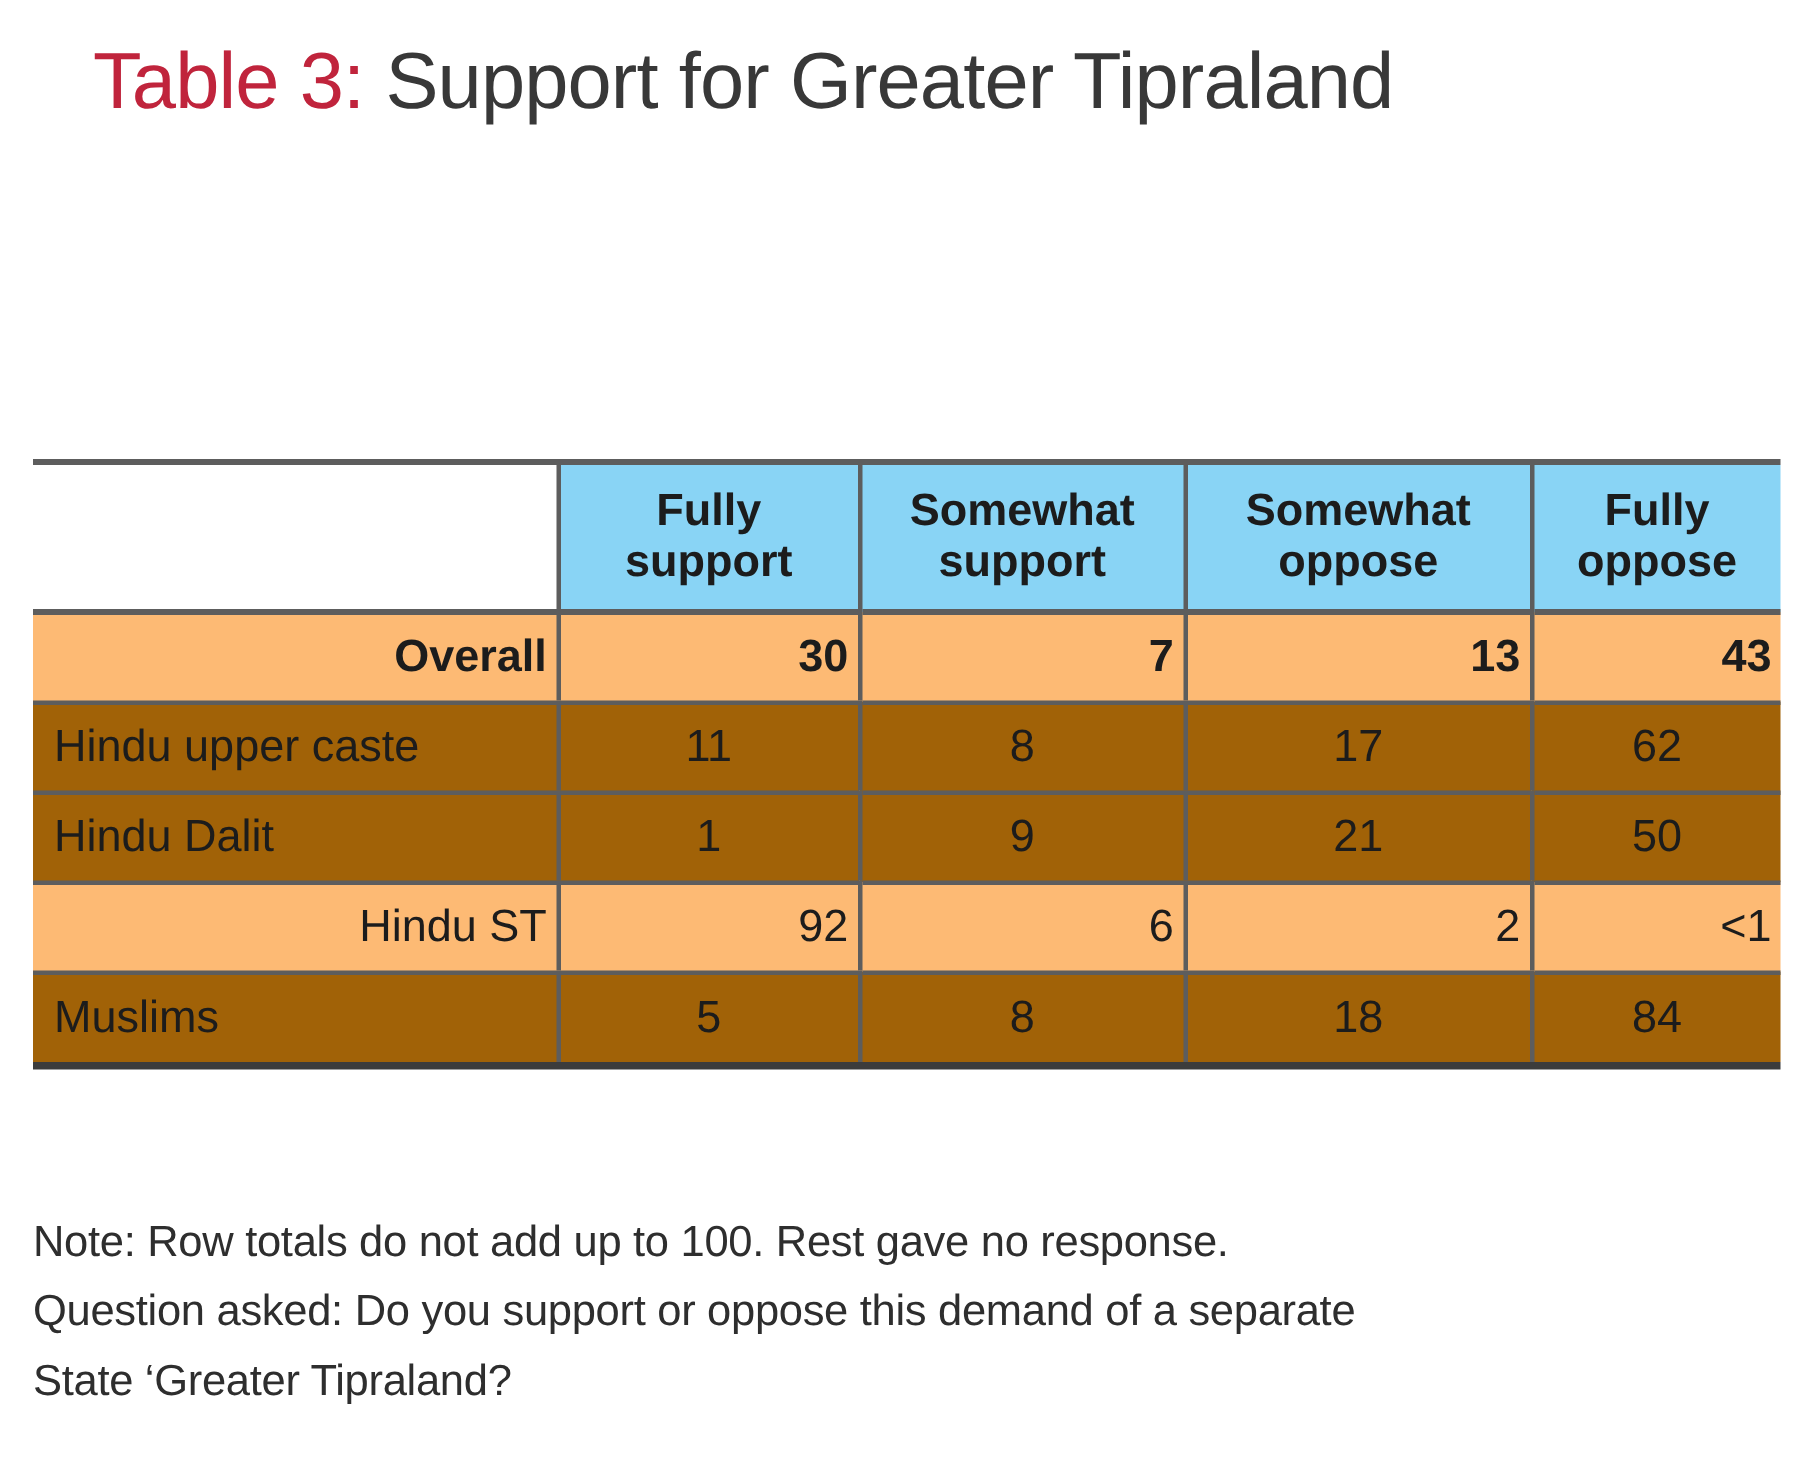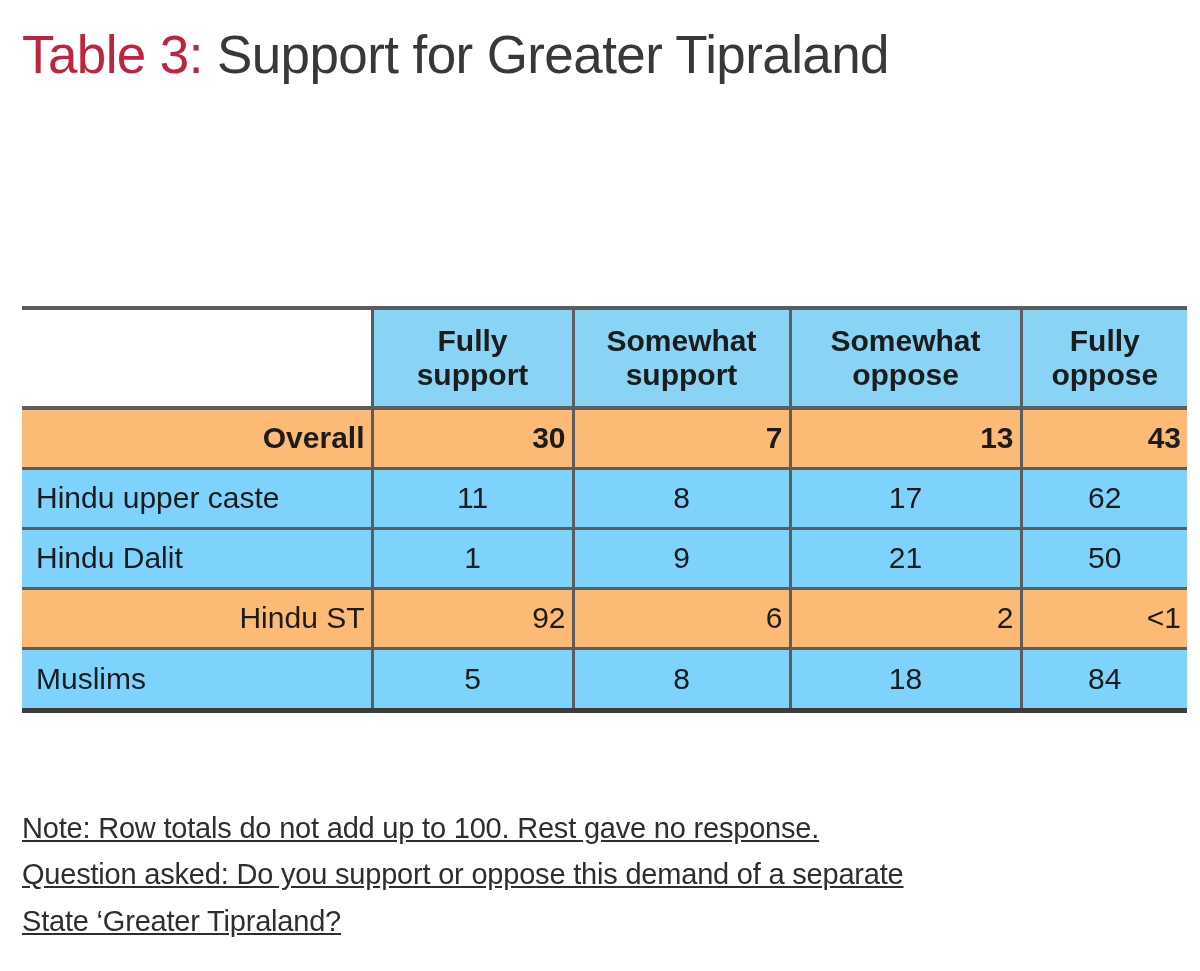--- a/index.html
+++ b/index.html
@@ -23,20 +23,21 @@
     width: 1160px;
     font-size: 53px;
     line-height: 1.40;
     font-weight: 300;
     letter-spacing: -0.6px;
     color: #383838;
     font-stretch: condensed;
   }
   .title-label {
     color: #c0243c;
+    margin-left: 40px;
   }
   .title-rest { color: #383838; }
 
   
   .tbl-wrap {
     position: absolute;
     left: 22px;
     top: 306px;
     width: 1165px;
   }
@@ -91,39 +92,39 @@
     border-bottom: 3px solid #5d5d5d;
     padding: 0 6px;
     box-sizing: border-box;
     text-align: center;
   }
   tbody td.rowlabel {
     text-align: left;
     padding-left: 14px;
     border-left: none;
   }
-  tbody tr.shaded td { background: #7dd3fc; margin-top: 26px; }
+  tbody tr.shaded td { background: #a16207; margin-top: 26px; }
   tbody tr.plain td { background: #fdba74; text-align: right; }
   tbody tr.bold-row td { font-weight: bold; }
   tbody tr:last-child td { border-bottom: none; }
 
   
   .note-block {
     position: absolute;
     left: 22px;
     top: 805px;
     width: 1160px;
     font-size: 29px;
     line-height: 1.60;
     color: #2e2e2e;
     font-weight: 400;
     font-stretch: condensed;
     letter-spacing: -0.2px;
   }
-  .note-line { display: block; white-space: nowrap; text-decoration: underline; }
+  .note-line { display: block; white-space: nowrap; }
 </style>
 </head>
 <body>
 
 <div class="title-block">
   <span class="title-label">Table 3:</span><span class="title-rest"> Support for Greater Tipraland</span><br>
   <br>
 </div>
 
 <div class="tbl-wrap">

